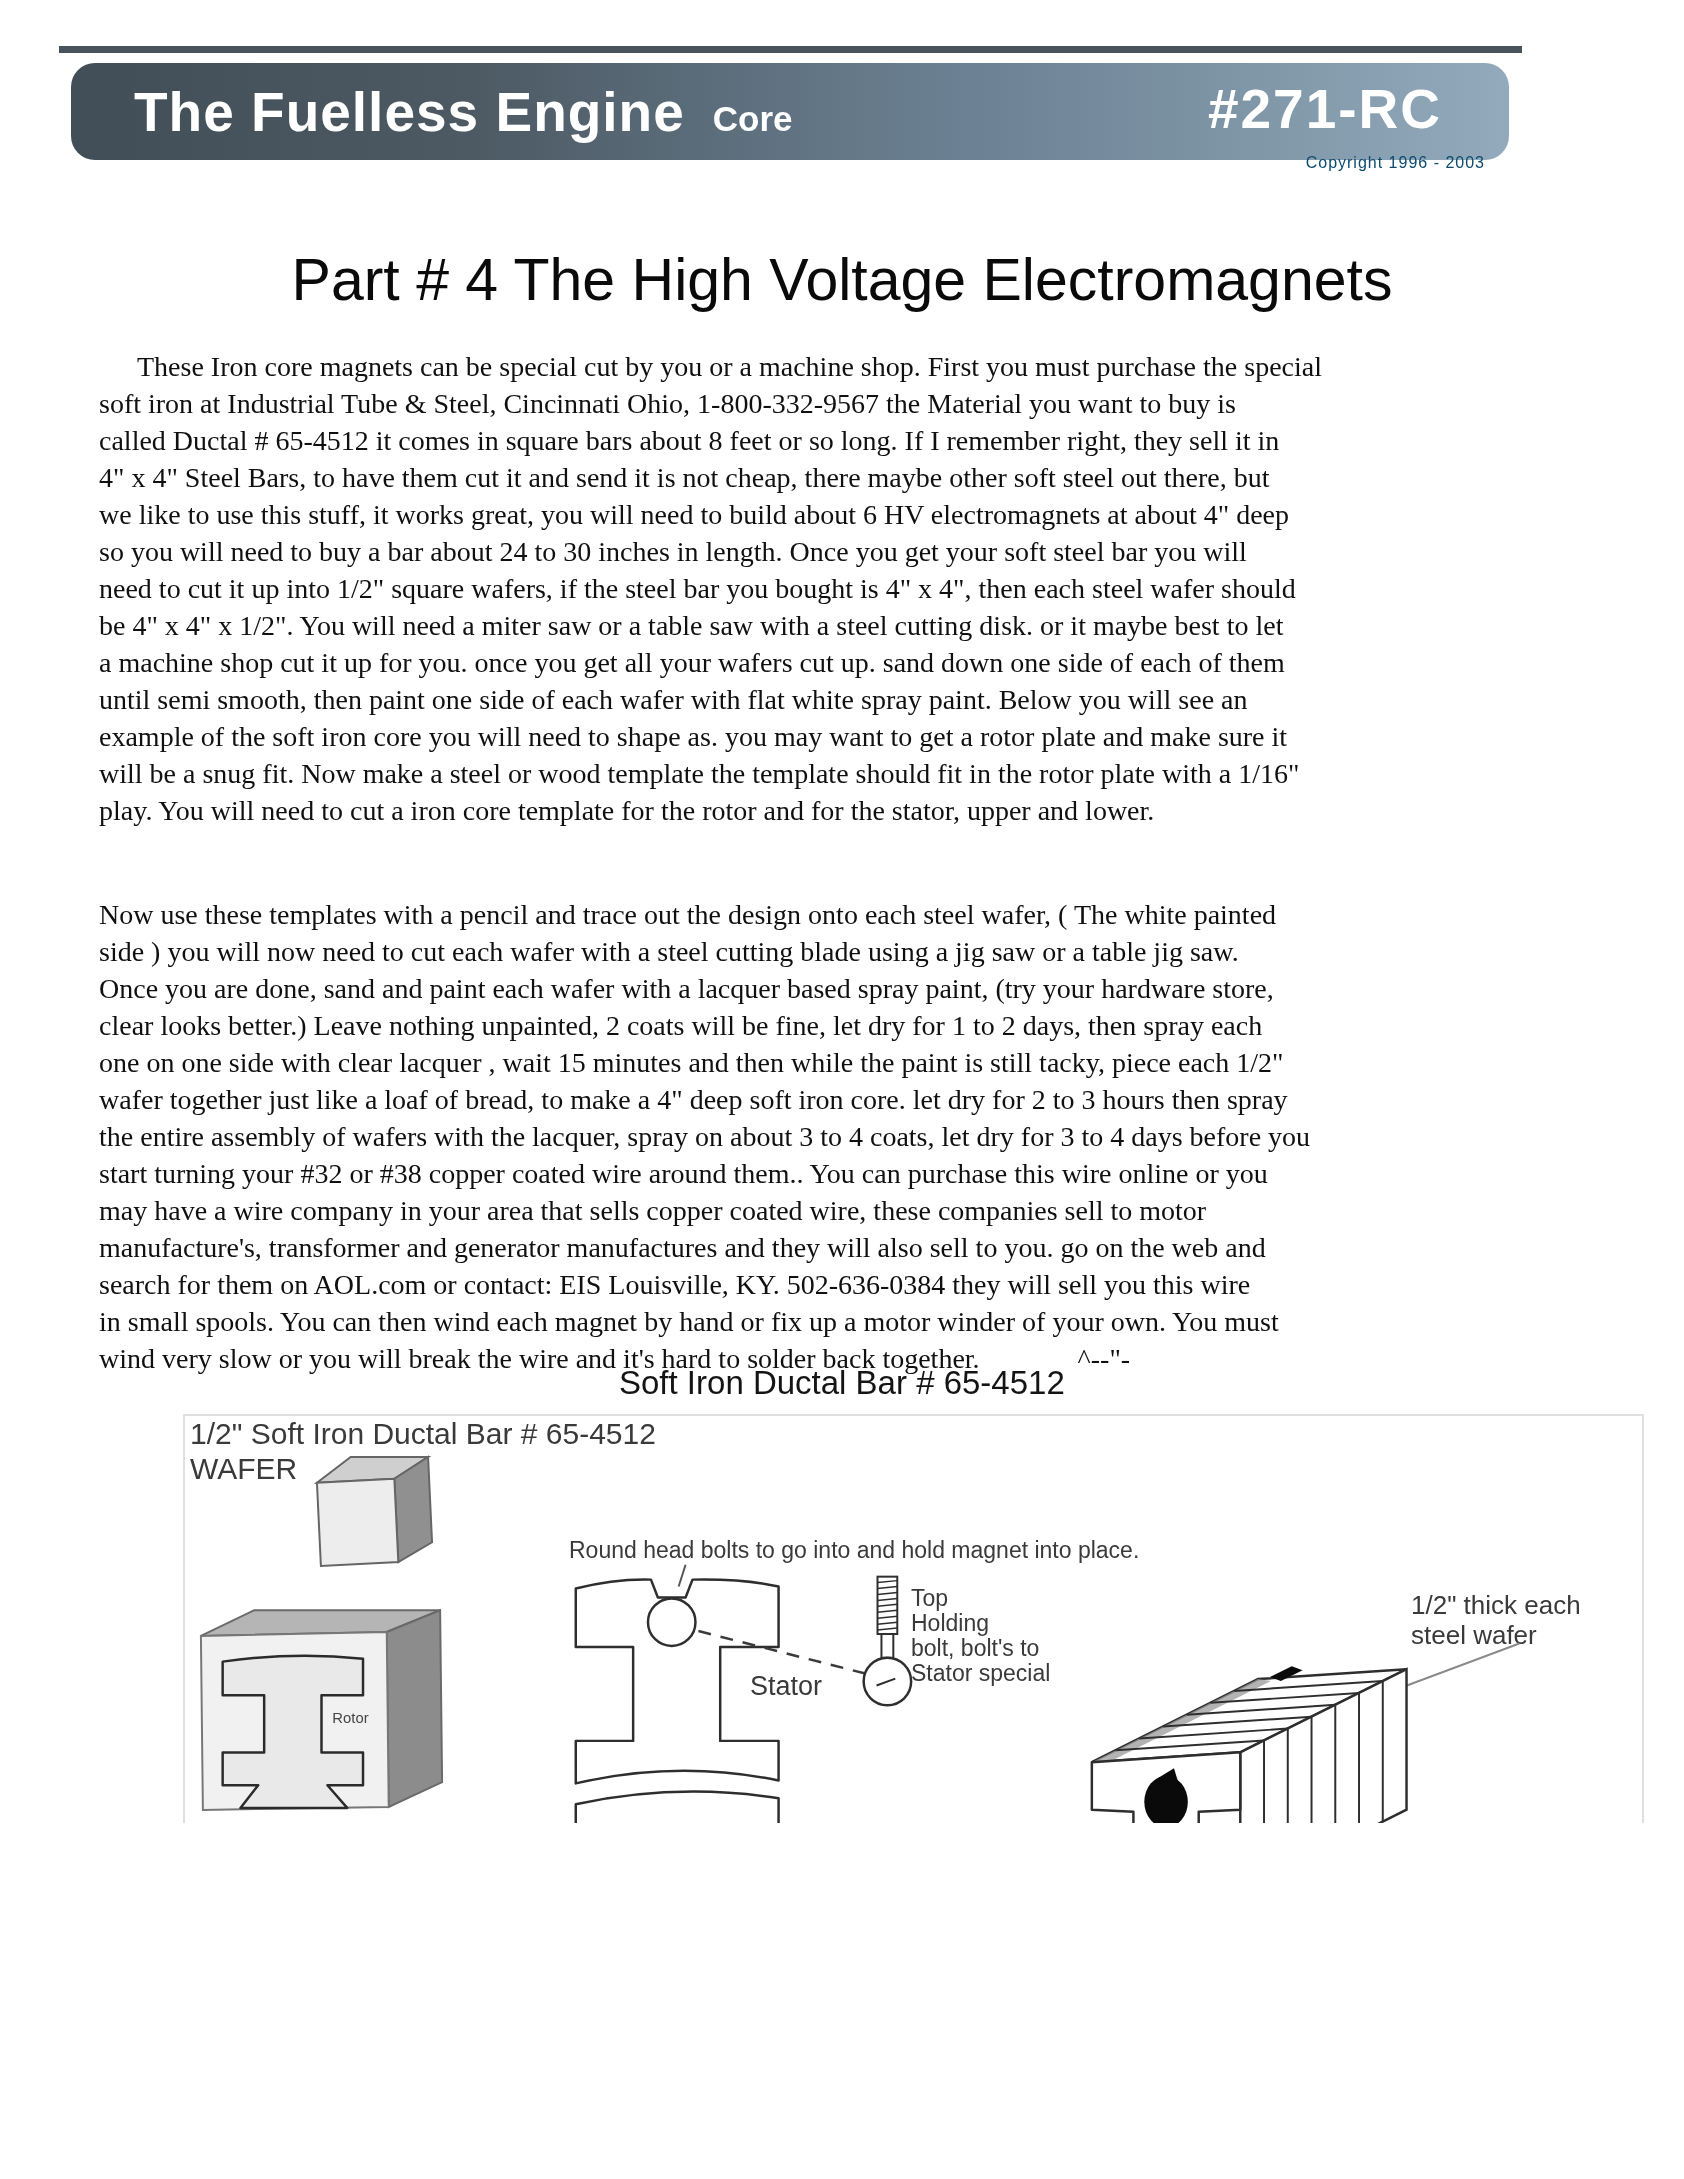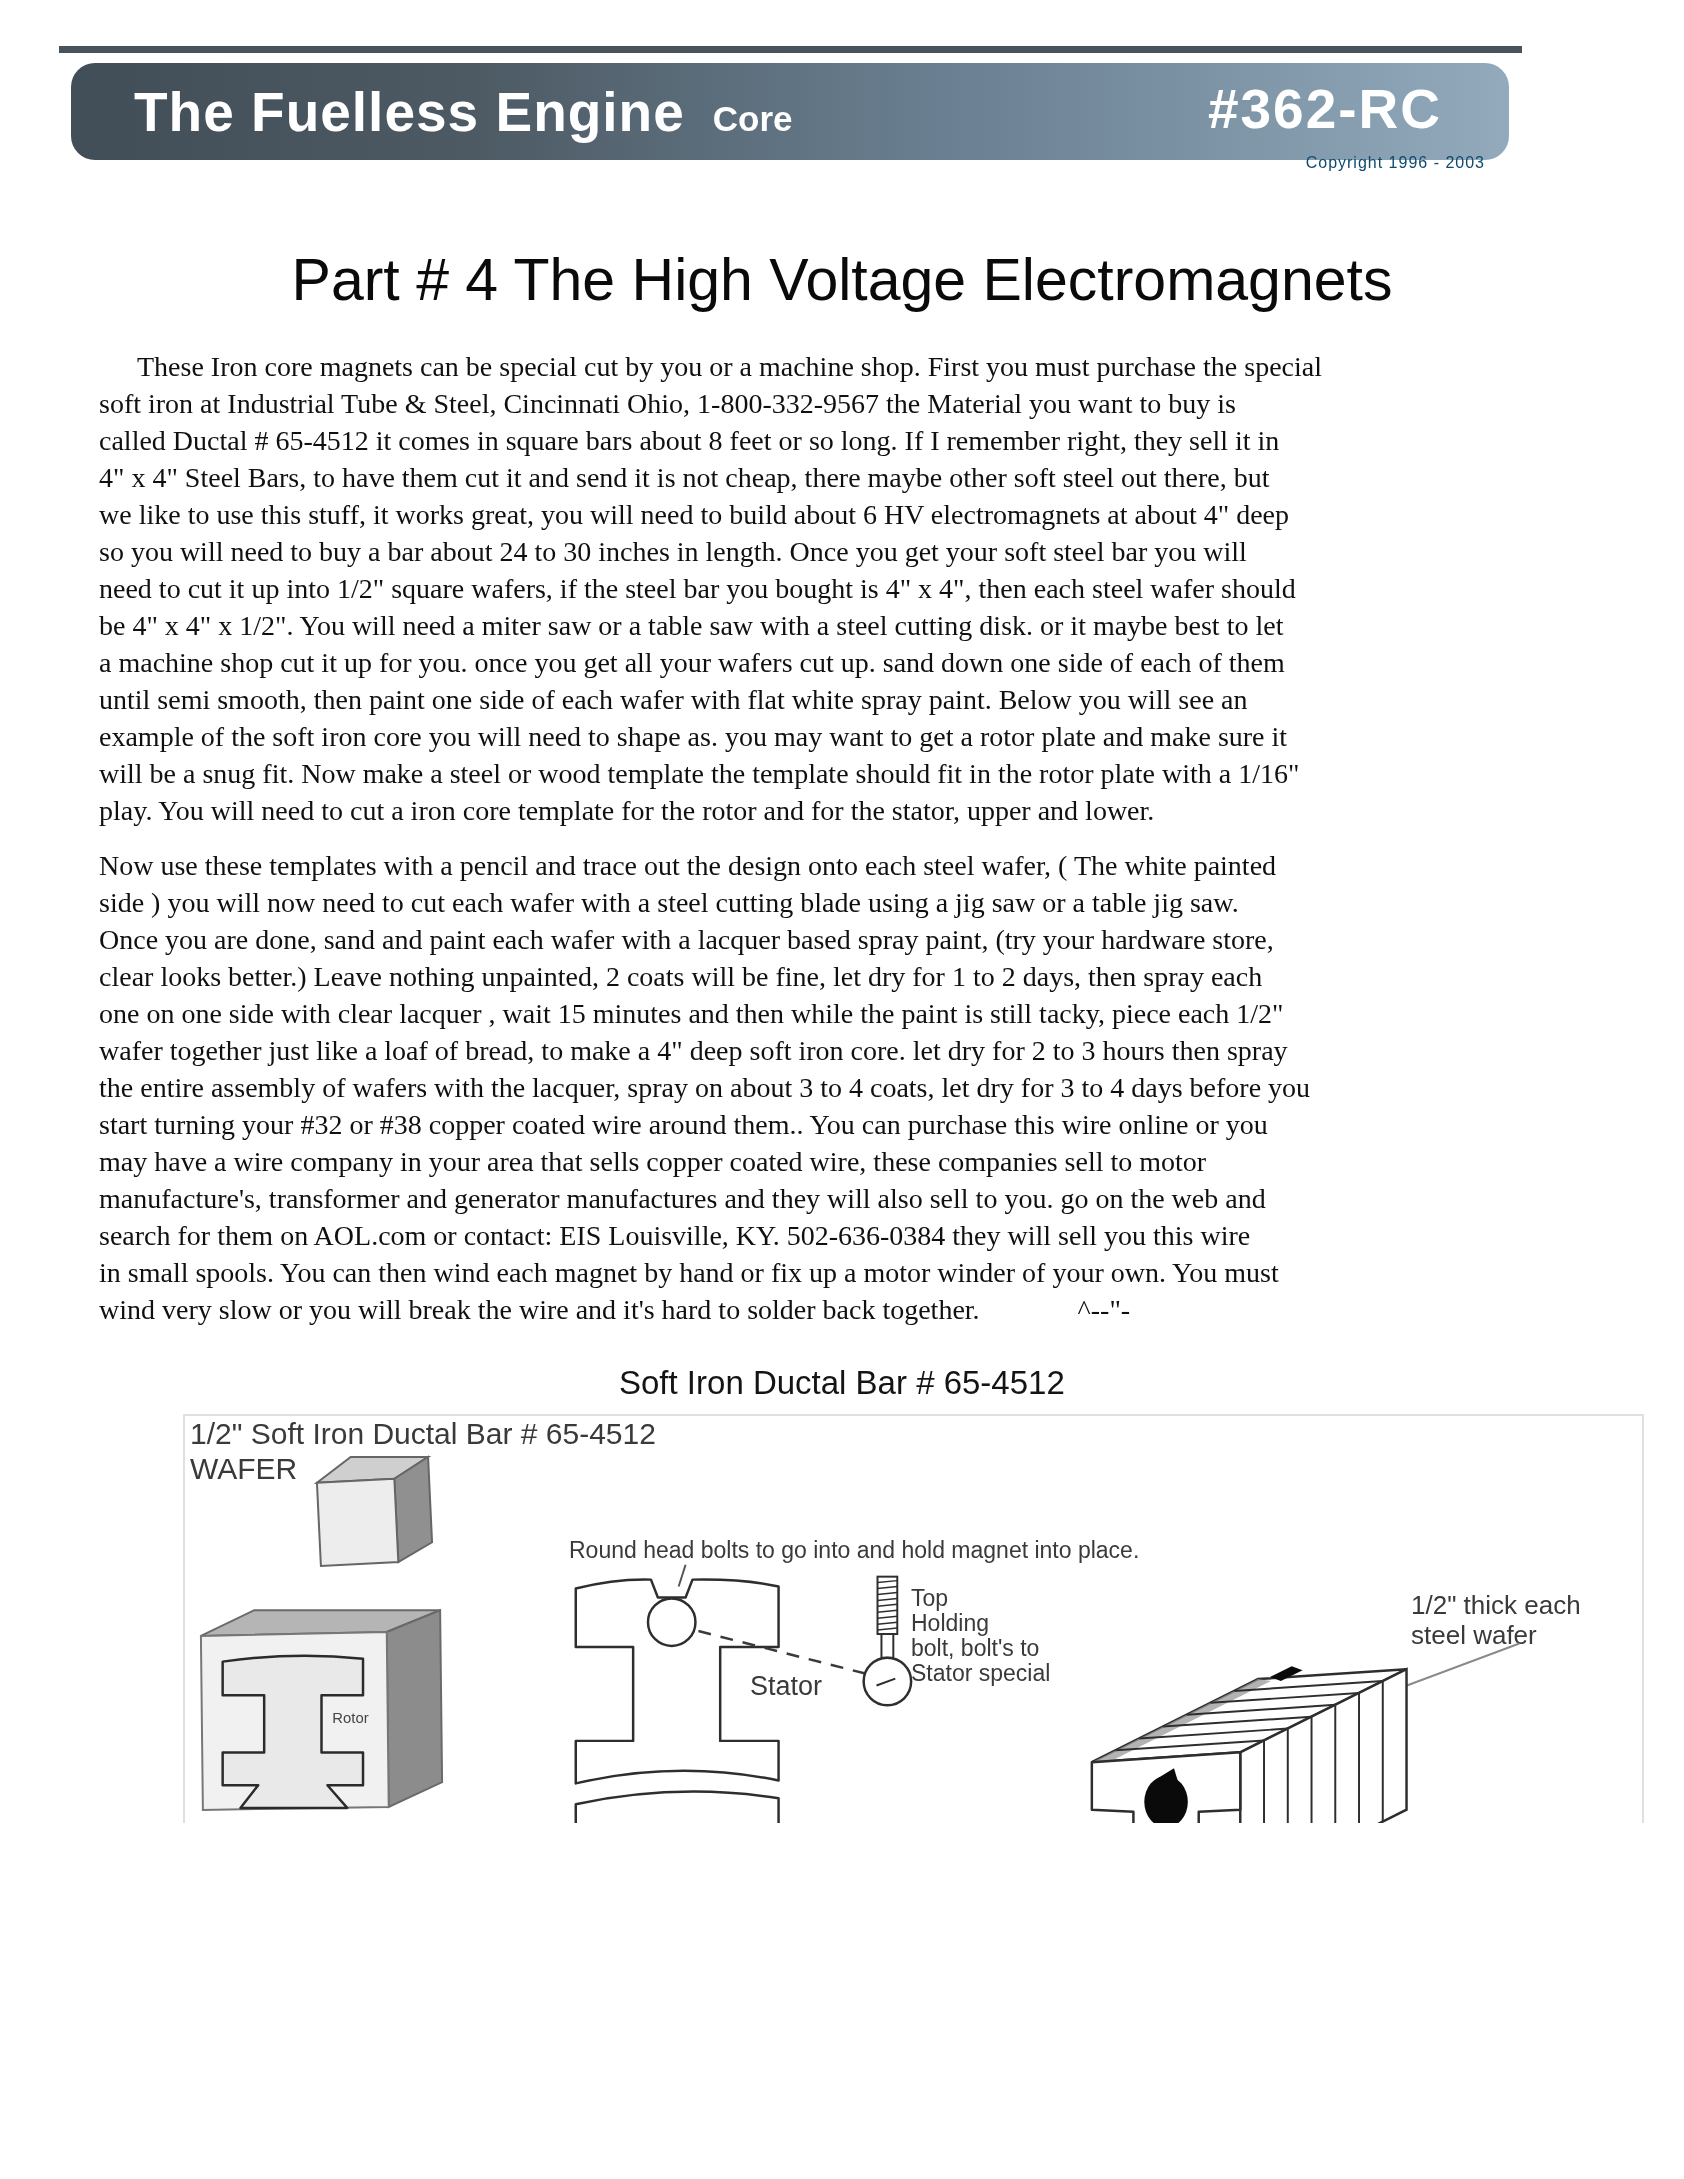--- a/index.html
+++ b/index.html
@@ -15,21 +15,21 @@
   #banner-subtitle{font-size:35px;font-weight:bold;color:#ffffff;margin-left:28px;margin-top:14px;}
   #banner-code{position:absolute;right:67px;top:14px;font-size:55px;font-weight:bold;color:#ffffff;letter-spacing:2px;}
   #copyright{position:absolute;right:199px;top:154px;font-size:16px;color:#0c4a6e;letter-spacing:1px;}
 
   
   #main-heading{position:absolute;left:0;top:246px;width:1684px;text-align:center;
                 font-size:59px;font-weight:400;color:#0a0a0a;letter-spacing:0px;}
   .body-par{position:absolute;left:99px;width:1564px;font-family:"Liberation Serif",serif;
             font-size:28px;line-height:37px;color:#101010;white-space:pre;}
   #paragraph-1{top:348px;text-indent:38px;}
-  #paragraph-2{top:847px;}
+  #paragraph-2{top:896px;}
 
   
   #figure-box{position:absolute;left:183px;top:1414px;width:1457px;height:693px;border:2px solid #e0e0e0;}
   #figure-caption{position:absolute;left:619px;top:1364px;width:594px;text-align:left;
                   font-size:33px;color:#141414;}
   .fig-label{position:absolute;color:#3a3a3a;white-space:pre-line;}
   #wafer-label{left:190px;top:1416px;font-size:30px;line-height:35px;}
   #round-head-label{left:569px;top:1537px;font-size:23px;}
   #top-holding-label{left:911px;top:1586px;font-size:23px;line-height:25px;}
   #stator-label{left:750px;top:1671px;font-size:27px;}
@@ -45,21 +45,21 @@
 </head>
 <body>
 
 <div id="page">
 
   <div id="top-rule"></div>
 
   <div id="banner">
     <span id="banner-title">The Fuelless Engine</span>
     <span id="banner-subtitle">Core</span>
-    <span id="banner-code">#362-RC</span>
+    <span id="banner-code">#271-RC</span>
   </div>
   <div id="copyright">Copyright  1996 - 2003</div>
 
   <div id="main-heading">Part # 4 The High Voltage Electromagnets</div>
 
   <div id="paragraph-1" class="body-par">These Iron core magnets can be special cut by you or a machine shop. First you must purchase the special
 soft iron at Industrial Tube &amp; Steel, Cincinnati Ohio, 1-800-332-9567 the Material you want to buy is
 called Ductal # 65-4512 it comes in square bars about 8 feet or so long. If I remember right, they sell it in
 4" x 4" Steel Bars, to have them cut it and send it is not cheap, there maybe other soft steel out there, but
 we like to use this stuff, it works great, you will need to build about 6 HV electromagnets at about 4" deep

